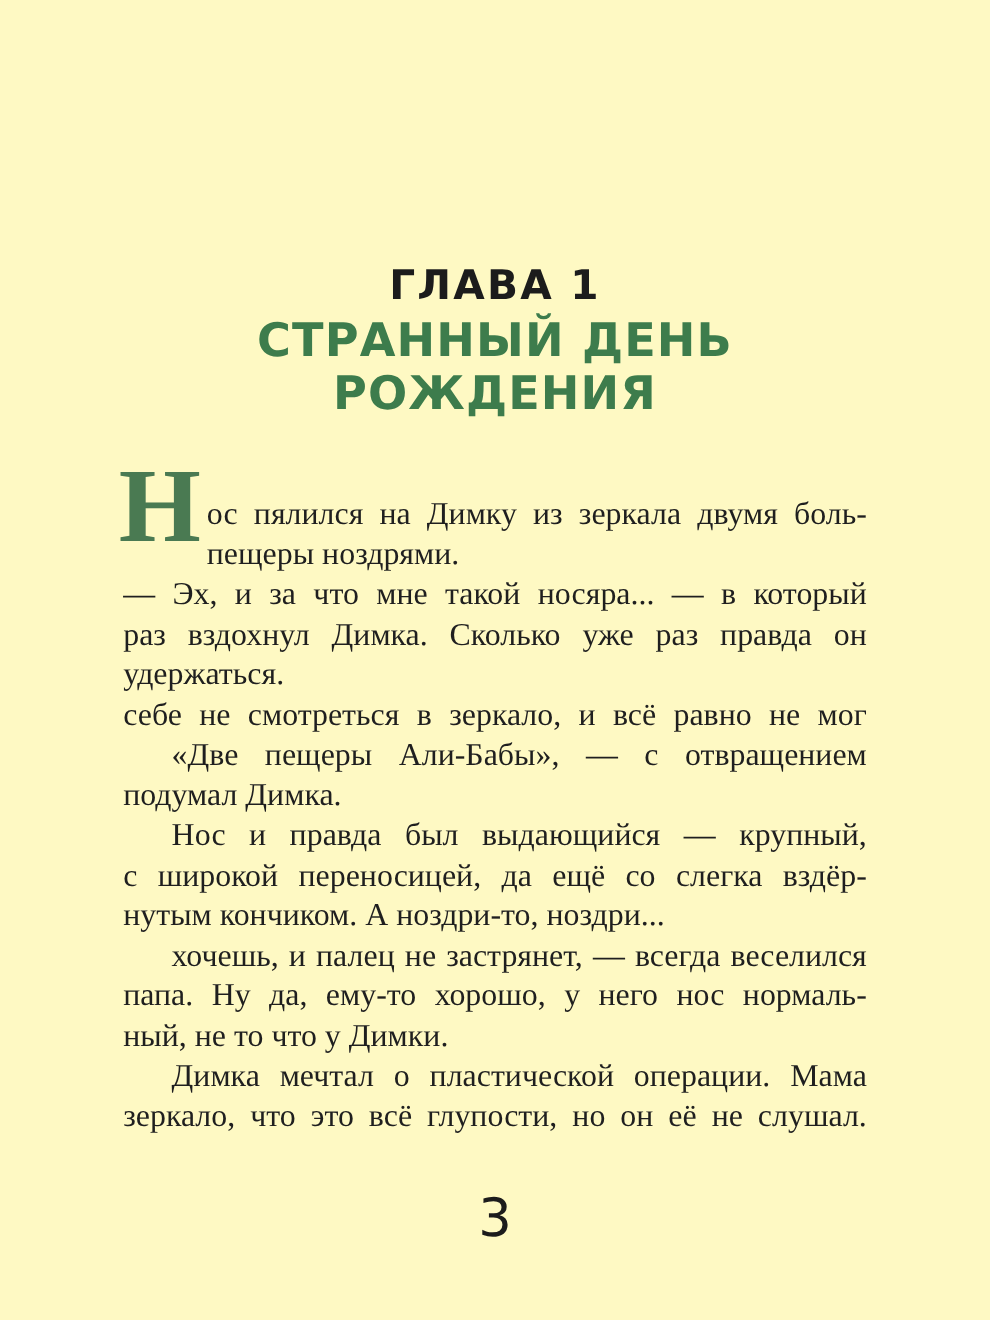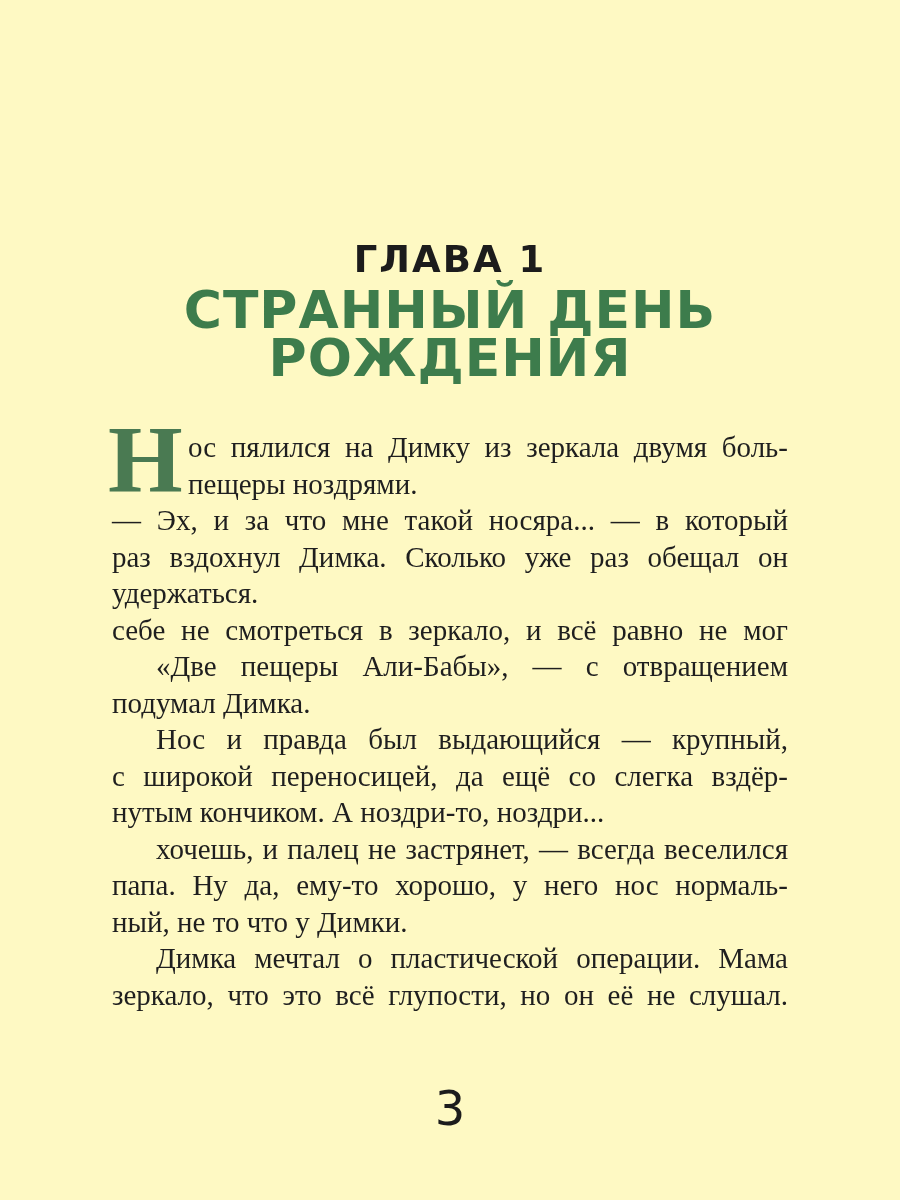--- a/index.html
+++ b/index.html
@@ -26,21 +26,21 @@
   }
   .chapter-label {
     top: 238px;
     font-size: 37px;
     line-height: 44px;
     letter-spacing: 2px;
     color: #1c1c1c;
   }
   .chapter-title {
     top: 286px;
-    font-size: 52px;
+    font-size: 42px;
     line-height: 48px;
     letter-spacing: 1px;
     color: #3d7c4c;
   }
   .body-text {
     position: absolute;
     left: 112px;
     top: 429px;
     width: 676px;
     font-size: 29px;
@@ -71,20 +71,21 @@
     top: -17px;
     font-family: "Liberation Serif", serif;
     font-weight: bold;
     font-size: 96px;
     line-height: 96px;
     color: #4a7a52;
   }
   .p1-lines {
     flex: 1;
     min-width: 0;
+    margin-top: 20px;
   }
   .page-number {
     position: absolute;
     left: 0;
     right: 0;
     top: 1084px;
     text-align: center;
     font-family: "DejaVu Sans", sans-serif;
     font-size: 48px;
     line-height: 48px;
@@ -108,21 +109,21 @@
         <div class="dropcap-box">
           <span class="dropcap">Н</span>
         </div>
         <div class="p1-lines">
           <div class="line j">ос пялился на Димку из зеркала двумя боль-</div>
           <div class="line">пещеры ноздрями.</div>
         </div>
       </div>
       <div class="para">
         <div class="line j">— Эх, и за что мне такой носяра... — в который</div>
-        <div class="line j">раз вздохнул Димка. Сколько уже раз обещал он</div>
+        <div class="line j">раз вздохнул Димка. Сколько уже раз правда он</div>
         <div class="line">удержаться.</div>
         <div class="line j">себе не смотреться в зеркало, и всё равно не мог</div>
       </div>
       <div class="para indent">
         <div class="line j">«Две пещеры Али-Бабы», — с отвращением</div>
         <div class="line">подумал Димка.</div>
       </div>
       <div class="para indent">
         <div class="line j">Нос и правда был выдающийся — крупный,</div>
         <div class="line j">с широкой переносицей, да ещё со слегка вздёр-</div>

